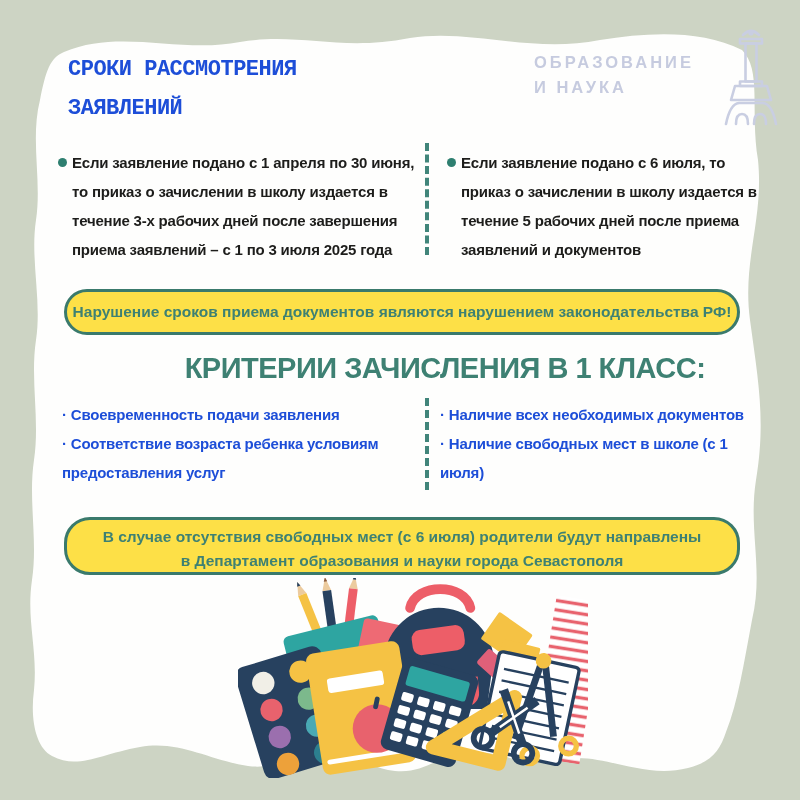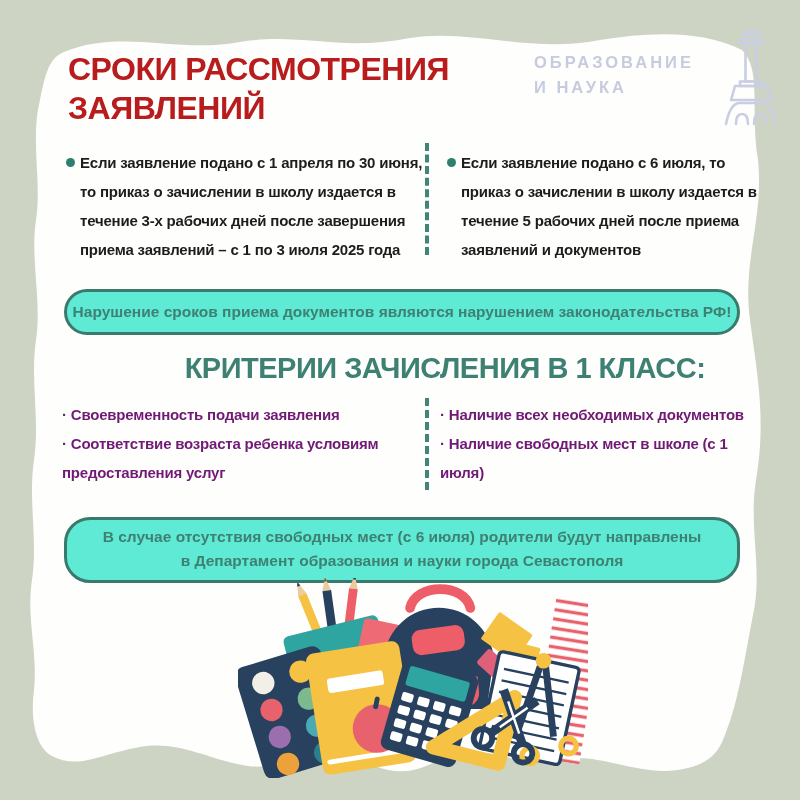--- a/index.html
+++ b/index.html
@@ -7,69 +7,69 @@
     position:relative; width:800px; height:800px; overflow:hidden;
     background:#cdd4c4;
     font-family:"Liberation Sans", sans-serif;
   }
   .paper-svg{position:absolute; inset:0; z-index:1;}
   .content{position:absolute; inset:0; z-index:2;}
 
   
   .title{
     position:absolute; left:68px; top:50px; width:420px;
-    color:#b91c1c; font-weight:700; font-size:32px; line-height:39px;
-    letter-spacing:-0.5px; text-transform:uppercase;
+    color:#1d4ed8; font-weight:700; font-size:22px; line-height:39px;
+    letter-spacing:-0.5px; text-transform:uppercase;font-family:Liberation Mono, monospace;
   }
   .logo{
     position:absolute; left:534px; top:50px; width:200px;
     color:#c6cbdf; font-weight:700; font-size:16.5px; line-height:25px;
     letter-spacing:3px; text-transform:uppercase; white-space:nowrap;
   }
   .monument{position:absolute; left:722px; top:26px;}
 
   
   .deadline-row{position:absolute; left:58px; top:148px; width:700px;}
   .dl-col{position:absolute; top:0;}
-  .dl-left{left:8px; width:358px;}
+  .dl-left{left:0; width:358px;}
   .dl-right{left:389px; width:330px;}
   .bullet-line{display:flex; align-items:flex-start;}
   .dot{
     flex:none; width:9px; height:9px; border-radius:50%;
     background:#2e7f70; margin:10px 5px 0 0;
   }
   .body-text{
     color:#1d1d1b; font-size:15px; font-weight:700; line-height:29px;
     letter-spacing:-0.2px;
   }
   .divider{
     position:absolute; width:0; border-left:4px dashed #41857a;
   }
   .divider-1{left:425px; top:143px; height:112px;}
   .divider-2{left:425px; top:398px; height:92px;}
 
   
   .pill{
     position:absolute; left:64px; width:676px; box-sizing:border-box;
-    background:#5eead4; border:3.5px solid #3a7a6c; border-radius:26px;
+    background:#fde047; border:3.5px solid #3a7a6c; border-radius:26px;
     color:#3e8173; font-weight:700; text-align:center;
   }
   .pill-1{top:289px; height:46px; font-size:15.5px; line-height:40px;}
-  .pill-2{top:517px; height:66px; font-size:15.5px; line-height:24px; padding-top:5px;}
+  .pill-2{top:517px; height:58px; font-size:15.5px; line-height:24px; padding-top:5px;}
 
   
   .criteria-heading{
     position:absolute; left:0; top:352px; width:800px; text-align:center;
     color:#3e8173; font-weight:700; font-size:29px; letter-spacing:-0.5px;padding-left:45px;
   }
   .criteria-row{position:absolute; left:62px; top:400px; width:700px;}
   .cr-col{position:absolute; top:0;}
   .cr-left{left:0; width:352px;}
   .cr-right{left:378px; width:330px;}
-  .cr-item{color:#701a75; font-size:15px; font-weight:700; line-height:29px; letter-spacing:-0.2px;}
+  .cr-item{color:#1d4ed8; font-size:15px; font-weight:700; line-height:29px; letter-spacing:-0.2px;}
   .cr-item::before{content:"\00b7\0020";}
 
   .illustration{position:absolute; left:238px; top:578px; z-index:3;}
 </style>
 </head>
 <body>
 <div class="canvas">
 
   <svg class="paper-svg" width="800" height="800" viewBox="0 0 800 800">
     <path fill="#fefefd" d="

